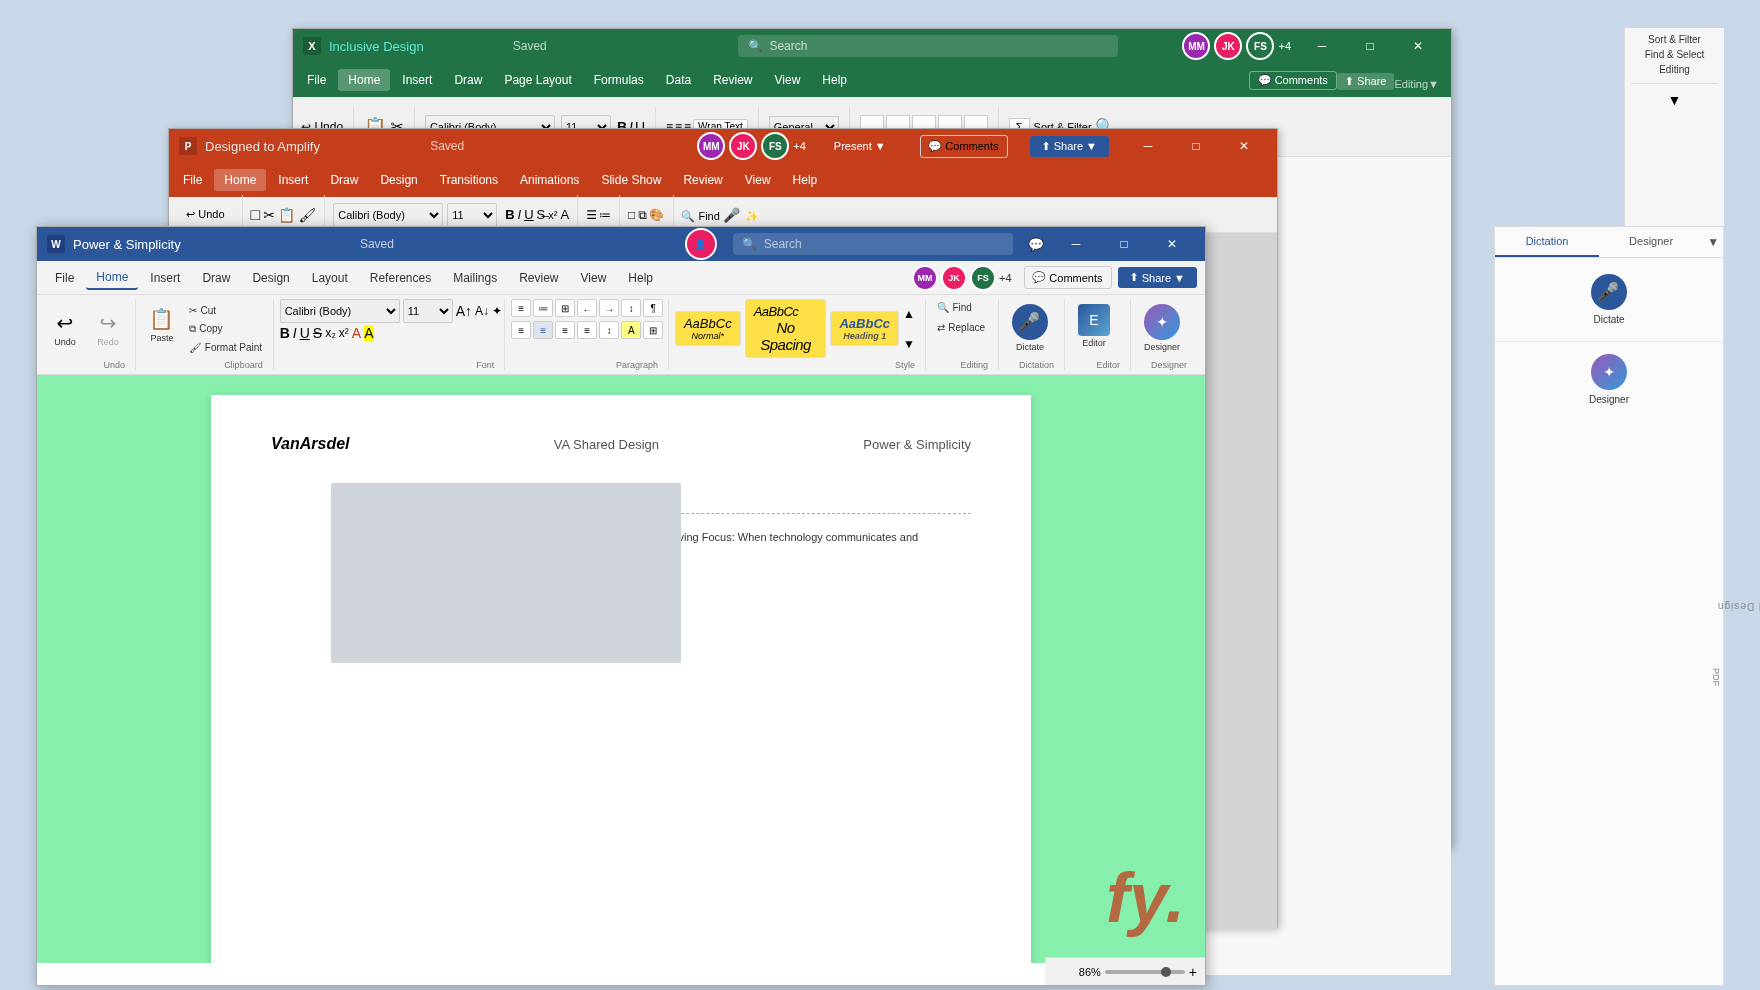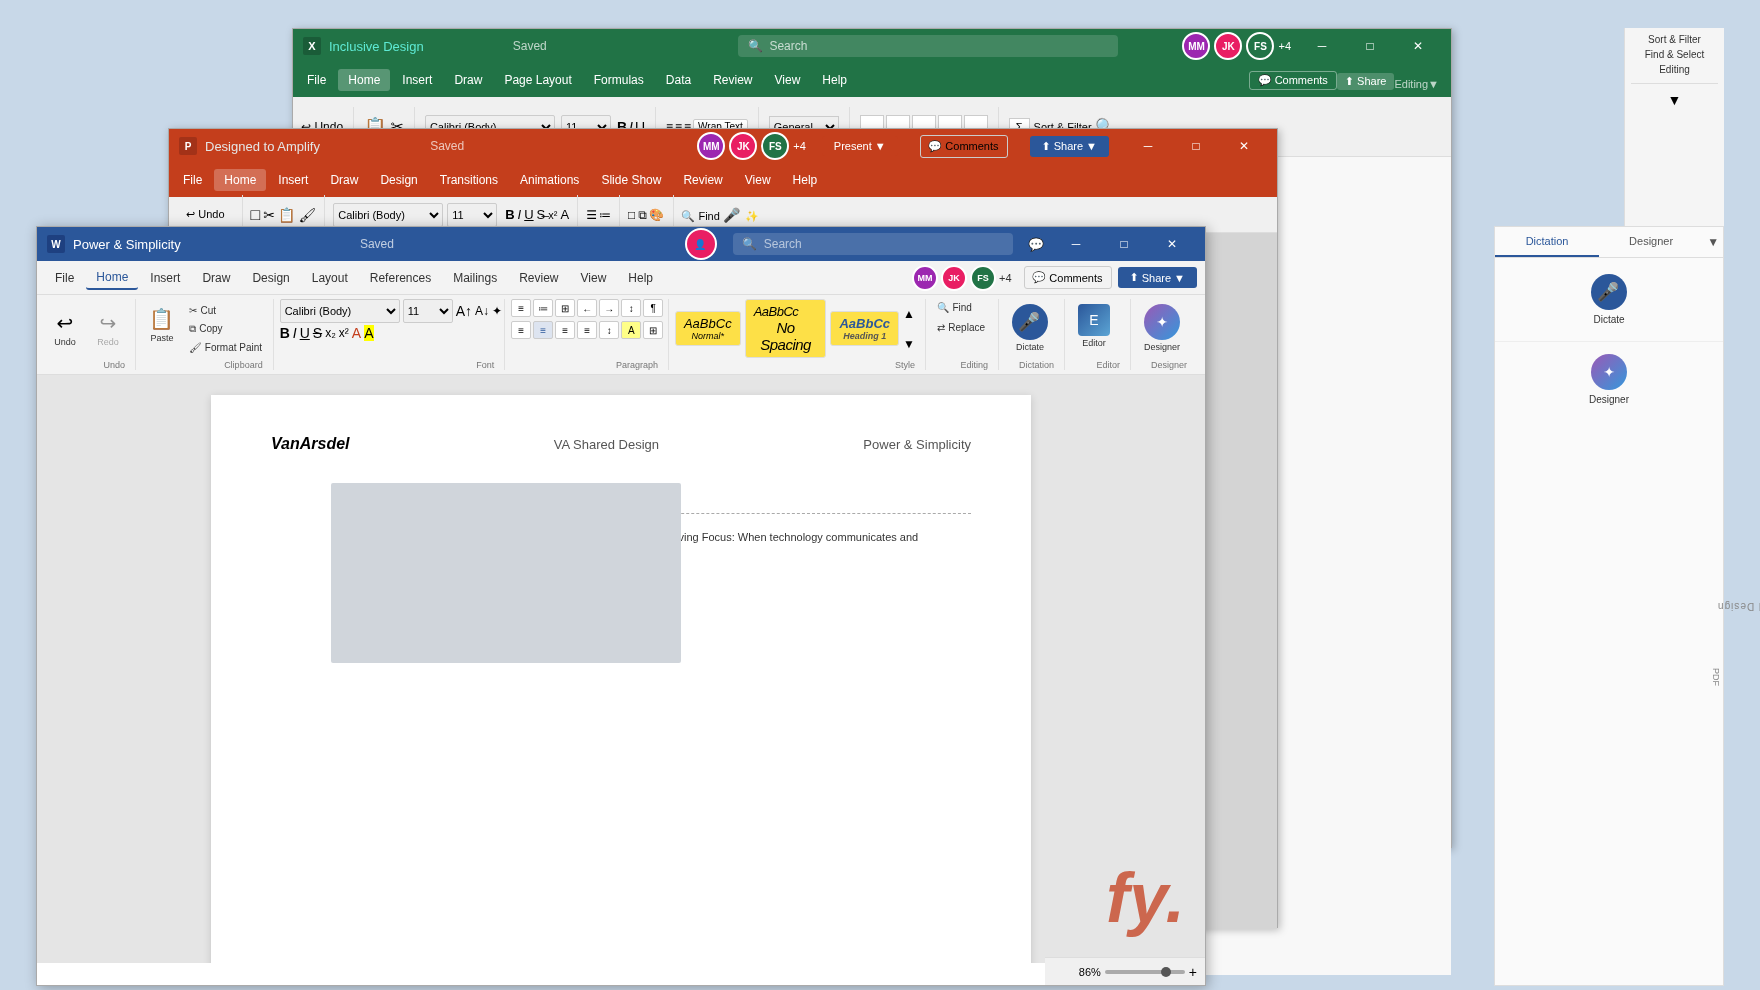--- a/index.html
+++ b/index.html
@@ -226,21 +226,21 @@
     .style-item.nospace { letter-spacing: -0.5px; }
     .style-item.heading { color: #2b579a; font-size: 13px; font-weight: bold; }
 
     
     .word-content {
       display: flex;
       height: calc(100% - 170px);
     }
     .word-doc-area {
       flex: 1;
-      background: #e5e5e5;
+      background: #86efac;
       overflow: hidden;
       position: relative;
     }
     .word-page {
       background: white;
       margin: 20px auto;
       width: 820px;
       min-height: 600px;
       padding: 40px 60px;
       box-shadow: 0 2px 8px rgba(0,0,0,0.15);

